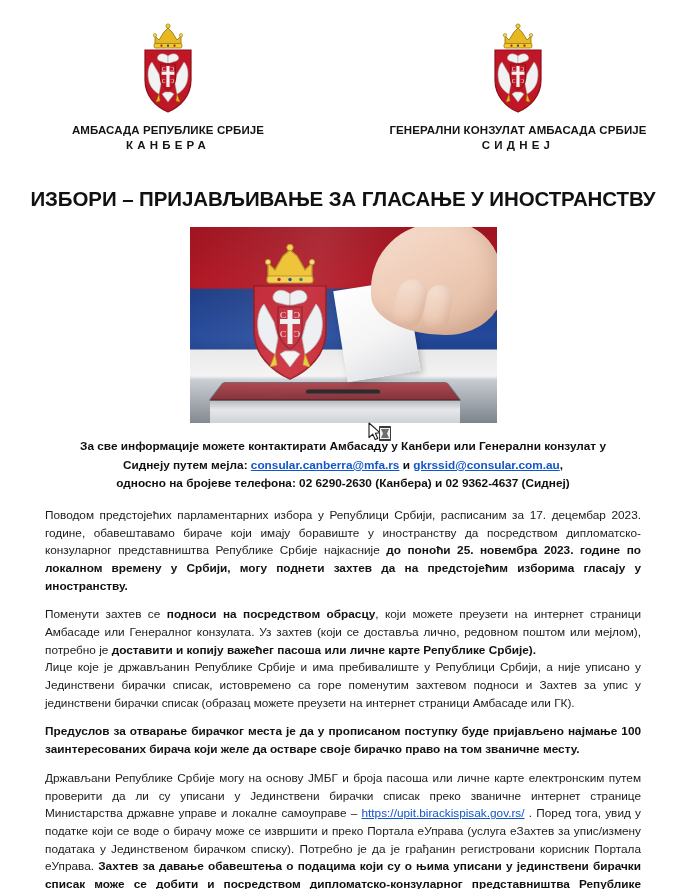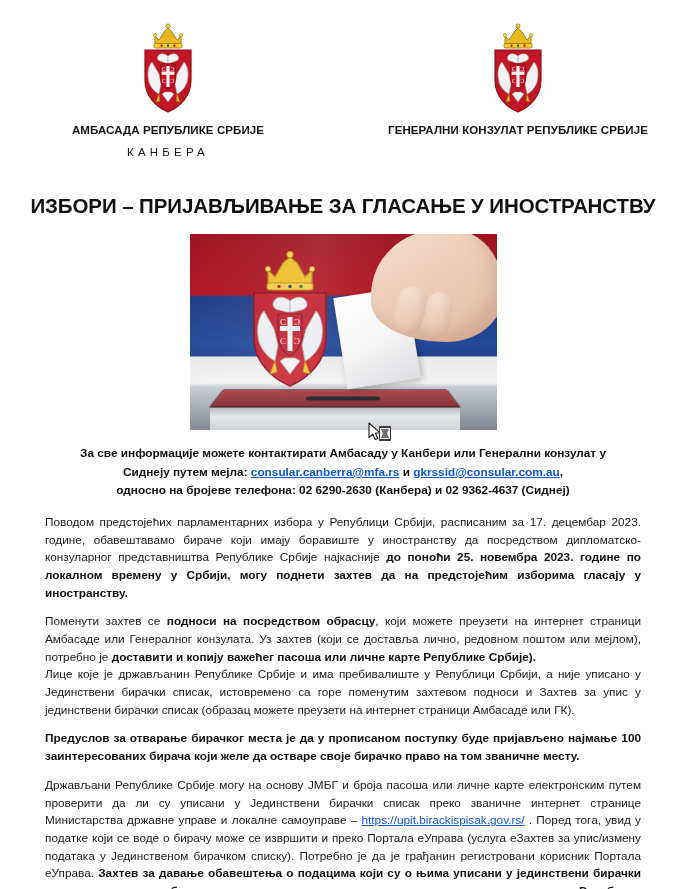--- a/index.html
+++ b/index.html
@@ -46,24 +46,24 @@
   .org-name {
     font-size: 11.5px;
     font-weight: bold;
     letter-spacing: 0.1px;
     color: #141414;
     margin-top: 8px;
     white-space: nowrap;
   }
   .org-city {
     font-size: 11.5px;
-    font-weight: normal;
+    font-weight: bold;
     letter-spacing: 4.2px;
     color: #141414;
-    margin-top: 10px;
+    margin-top: 3px;
   }
 
   
   .doc-title {
     text-align: center;
     font-size: 20.5px;
     font-weight: bold;
     letter-spacing: -0.1px;
     color: #111111;
     margin-top: 36px;
@@ -310,21 +310,22 @@
           <rect x="31.4" y="44" width="3.2" height="21" fill="#f2f2f2"></rect>
           <rect x="26.6" y="49.6" width="12.8" height="3.2" fill="#f2f2f2"></rect>
           <g fill="#f2f2f2" font-size="5.6" font-family="'Liberation Serif', serif" text-anchor="middle">
             <text x="28.6" y="49">C</text>
             <text x="37.4" y="49">Ɔ</text>
             <text x="28.6" y="61">C</text>
             <text x="37.4" y="61">Ɔ</text>
           </g>
         </svg>
       </div>
-      <div class="org-name">ГЕНЕРАЛНИ КОНЗУЛАТ РЕПУБЛИКЕ СРБИЈЕ</div>
+      <div class="org-name">ГЕНЕРАЛНИ КОНЗУЛАТ АМБАСАДА СРБИЈЕ</div>
+      <div class="org-city">СИДНЕЈ</div>
     </div>
   </div>
 
   <div class="doc-title">ИЗБОРИ – ПРИЈАВЉИВАЊЕ ЗА ГЛАСАЊЕ У ИНОСТРАНСТВУ</div>
 
   <div class="photo-wrap">
     <div class="photo">
       <div class="flag-bg"></div>
 
       <svg class="flag-coa" viewBox="0 0 96 140">

